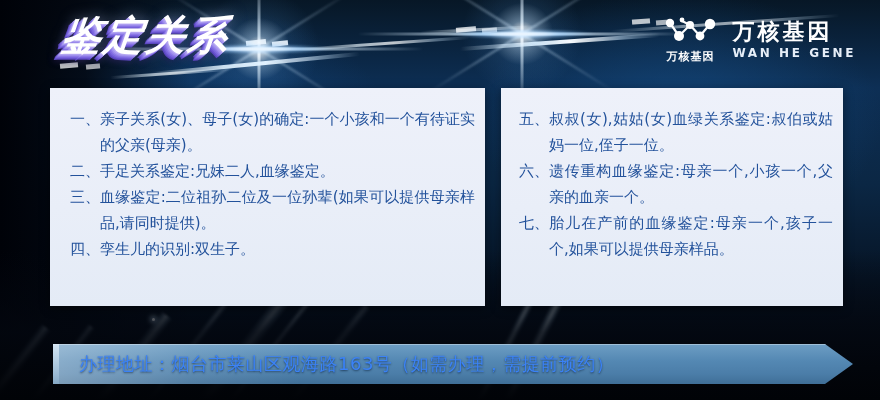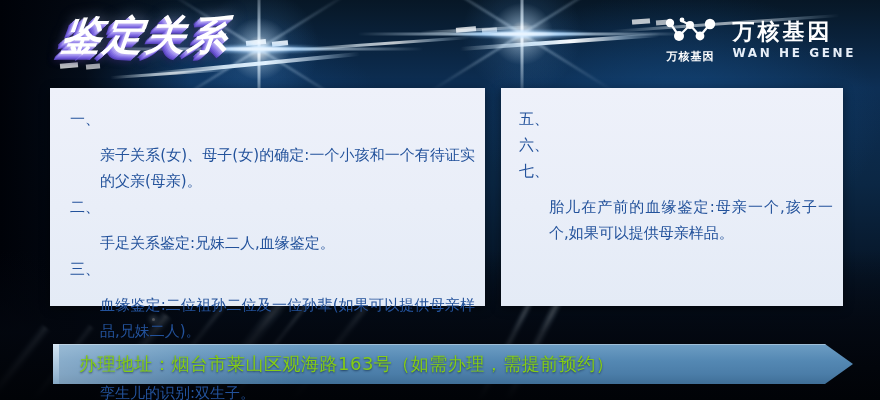--- a/index.html
+++ b/index.html
@@ -158,21 +158,21 @@
 
   .list{margin:0;padding:0;list-style:none;}
   .item{
     display:flex;align-items:flex-start;
     color:#23529b;
     font-size:15px;
     line-height:26px;
     font-family:"DejaVu Sans","Liberation Sans",sans-serif;
   }
   .item .marker{flex:0 0 auto;white-space:nowrap;padding-left:10px;}
-  .item .body{flex:1 1 auto;text-align:justify;margin-top:36px;}
+  .item .body{flex:1 1 auto;text-align:justify;}
   .panel-right .item .marker{padding-left:8px;}
 
   
   .banner-wrap{
     position:absolute;left:53px;top:344px;width:800px;height:40px;
   }
   .banner{
     position:absolute;inset:0;
     clip-path:polygon(0 0, calc(100% - 28px) 0, 100% 50%, calc(100% - 28px) 100%, 0 100%);
     background:linear-gradient(180deg,#6d9ec4 0%,#5488b3 42%,#4b7da8 75%,#3f6e97 100%);
@@ -182,21 +182,21 @@
     position:absolute;left:0;top:0;width:250px;height:40px;
     background:linear-gradient(90deg,rgba(255,255,255,.32) 0%,rgba(255,255,255,.10) 55%,rgba(255,255,255,0) 100%);
     clip-path:polygon(0 0,100% 0,100% 100%,0 100%);
   }
   .banner-edge{
     position:absolute;left:0;top:0;width:6px;height:40px;
     background:linear-gradient(180deg,rgba(230,242,252,.75),rgba(150,190,220,.35));
   }
   .banner-text{
     position:absolute;left:26px;top:0;height:40px;display:flex;align-items:center;
-    color:#84cc16;font-size:18px;letter-spacing:.5px;white-space:nowrap;
+    color:#3b82f6;font-size:18px;letter-spacing:.5px;white-space:nowrap;
     text-shadow:0 1px 2px rgba(10,30,55,.65);
     font-family:"DejaVu Sans","Liberation Sans",sans-serif;
   }
 </style>
 </head>
 <body>
 
 <div class="stage">
 
   <div class="bg-vert"></div>
@@ -280,36 +280,38 @@
       <li class="item">
         <span class="marker">一、</span>
         <span class="body">亲子关系(女)、母子(女)的确定:一个小孩和一个有待证实的父亲(母亲)。</span>
       </li>
       <li class="item">
         <span class="marker">二、</span>
         <span class="body">手足关系鉴定:兄妹二人,血缘鉴定。</span>
       </li>
       <li class="item">
         <span class="marker">三、</span>
-        <span class="body">血缘鉴定:二位祖孙二位及一位孙辈(如果可以提供母亲样品,兄妹二人)。</span>
+        <span class="body">血缘鉴定:二位祖孙二位及一位孙辈(如果可以提供母亲样品,请同时提供)。</span>
       </li>
       <li class="item">
         <span class="marker">四、</span>
         <span class="body">孪生儿的识别:双生子。</span>
       </li>
     </ul>
   </div>
 
   <div class="panel panel-right">
     <ul class="list">
       <li class="item">
         <span class="marker">五、</span>
+        <span class="body">叔叔(女),姑姑(女)血绿关系鉴定:叔伯或姑妈一位,侄子一位。</span>
       </li>
       <li class="item">
         <span class="marker">六、</span>
+        <span class="body">遗传重构血缘鉴定:母亲一个,小孩一个,父亲的血亲一个。</span>
       </li>
       <li class="item">
         <span class="marker">七、</span>
         <span class="body">胎儿在产前的血缘鉴定:母亲一个,孩子一个,如果可以提供母亲样品。</span>
       </li>
     </ul>
   </div>
 
   <div class="banner-wrap">
     <div class="banner"></div>

